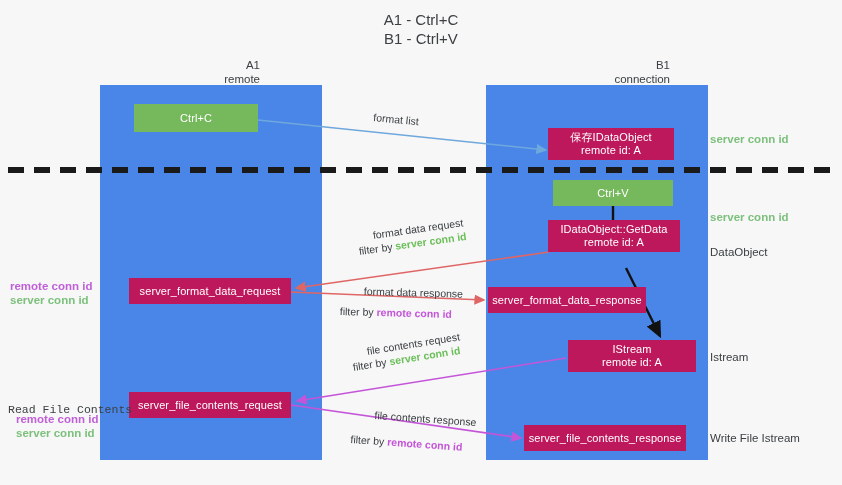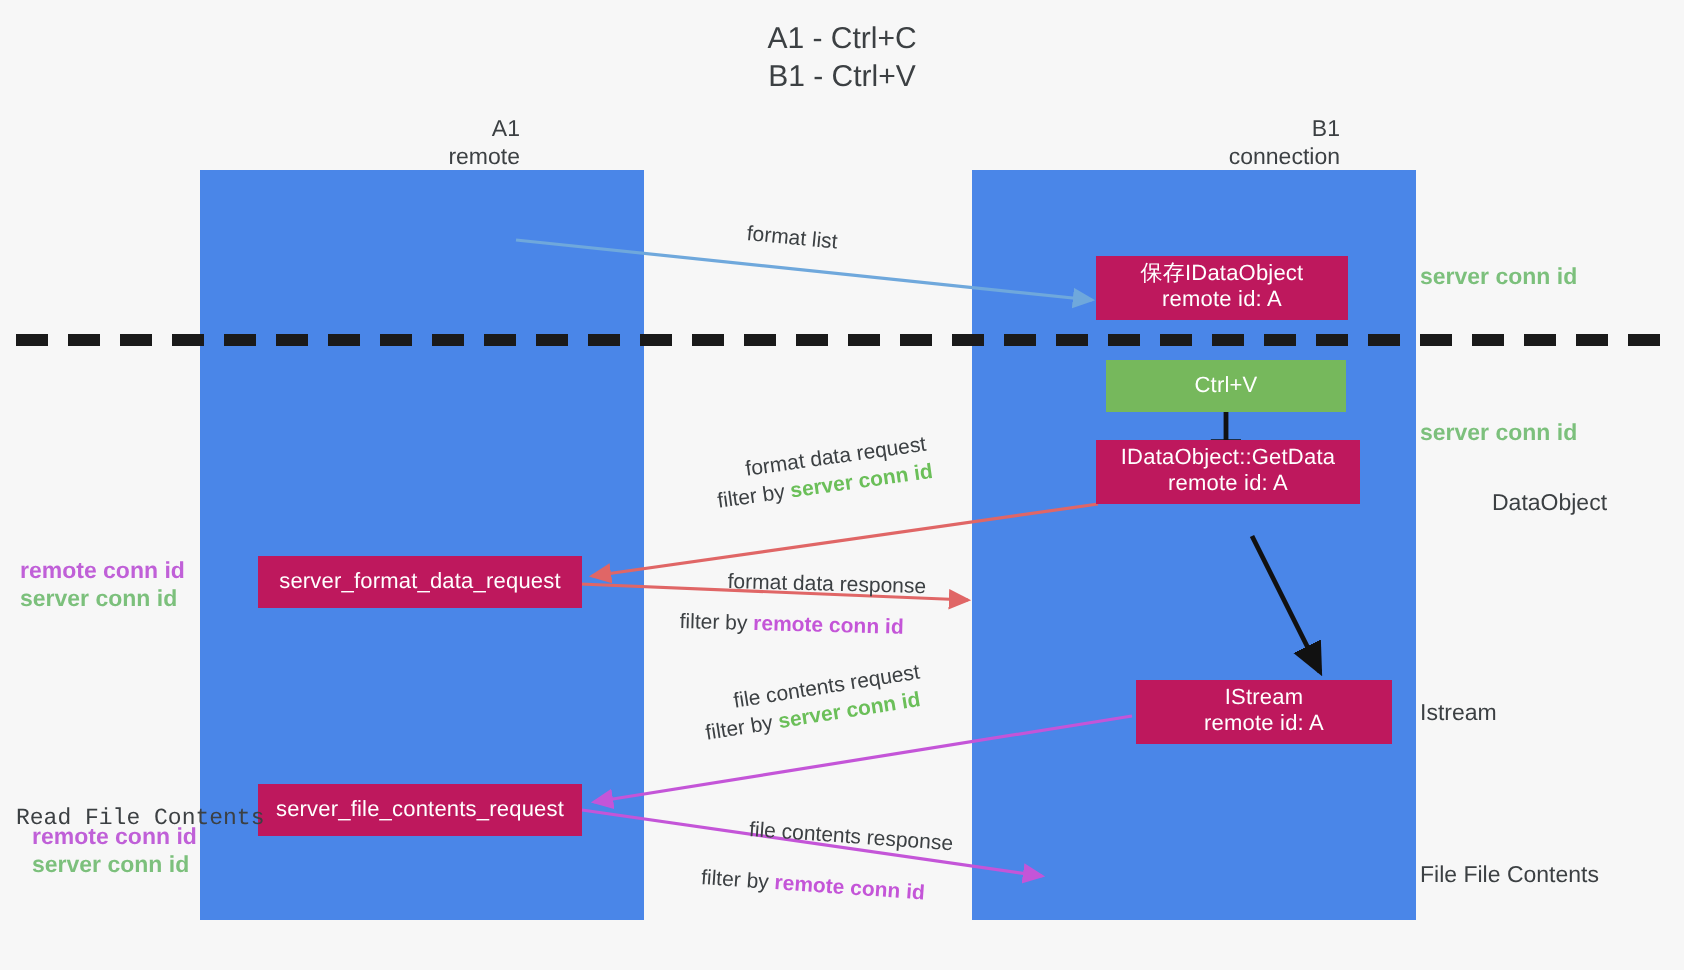--- a/index.html
+++ b/index.html
@@ -143,57 +143,60 @@
      IStream (black diagonal) --&gt;
     <line x1="626" y1="268" x2="660" y2="336" stroke="#111111" stroke-width="2.4" marker-end="url(#ah-black)"></line>
 
      server_file_contents_request (magenta leftwards) --&gt;
     <line x1="566" y1="358" x2="297" y2="401" stroke="#c455d8" stroke-width="1.6" marker-end="url(#ah-magenta)"></line>
 
      server_file_contents_response (magenta rightwards) --&gt;
     <line x1="291" y1="405" x2="521" y2="438" stroke="#c455d8" stroke-width="1.6" marker-end="url(#ah-magenta)"></line>
   </svg>
 
+  <div class="abs node green" style="left:134px; top:104px; width:124px; height:28px;">Ctrl+C</div>
 
   <div class="abs node orange" style="left:548px; top:128px; width:126px; height:32px;">保存IDataObject
 remote id: A</div>
 
   <div class="abs node green" style="left:553px; top:180px; width:120px; height:26px;">Ctrl+V</div>
 
   <div class="abs node orange" style="left:548px; top:220px; width:132px; height:32px;">IDataObject::GetData
 remote id: A</div>
 
   <div class="abs node orange" style="left:129px; top:278px; width:162px; height:26px;">server_format_data_request</div>
 
+  <div class="abs node orange" style="left:488px; top:287px; width:158px; height:26px;">server_format_data_response</div>
 
   <div class="abs node orange" style="left:568px; top:340px; width:128px; height:32px;">IStream
 remote id: A</div>
 
   <div class="abs node orange" style="left:129px; top:392px; width:162px; height:26px;">server_file_contents_request</div>
 
+  <div class="abs node orange" style="left:524px; top:425px; width:162px; height:26px;">server_file_contents_response</div>
 
   <div class="abs edge-label" style="left:374px; top:111px; transform:rotate(5.5deg); transform-origin:left top;">format list</div>
 
   <div class="abs edge-label" style="left:372px; top:229px; transform:rotate(-8deg); transform-origin:left top;">format data request</div>
   <div class="abs edge-label" style="left:358px; top:245px; transform:rotate(-8deg); transform-origin:left top;"><span>filter by </span><span class="em-green">server conn id</span></div>
 
   <div class="abs edge-label" style="left:364px; top:285px; transform:rotate(1.5deg); transform-origin:left top;">format data response</div>
   <div class="abs edge-label" style="left:340px; top:305px; transform:rotate(1.5deg); transform-origin:left top;"><span>filter by </span><span class="em-purple">remote conn id</span></div>
 
   <div class="abs edge-label" style="left:366px; top:345px; transform:rotate(-9deg); transform-origin:left top;">file contents request</div>
   <div class="abs edge-label" style="left:352px; top:361px; transform:rotate(-9deg); transform-origin:left top;"><span>filter by </span><span class="em-green">server conn id</span></div>
 
   <div class="abs edge-label" style="left:375px; top:409px; transform:rotate(4deg); transform-origin:left top;">file contents response</div>
   <div class="abs edge-label" style="left:351px; top:433px; transform:rotate(4deg); transform-origin:left top;"><span>filter by </span><span class="em-purple">remote conn id</span></div>
 
   <div class="abs side-label clr-green" style="left:710px; top:132px;">server conn id</div>
   <div class="abs side-label clr-green" style="left:710px; top:210px;">server conn id</div>
-  <div class="abs side-label clr-dark" style="left:710px; top:245px;margin-left:36px;">DataObject</div>
+  <div class="abs side-label clr-dark" style="left:710px; top:245px;">DataObject</div>
   <div class="abs side-label clr-dark" style="left:710px; top:350px;">Istream</div>
-  <div class="abs side-label clr-dark" style="left:710px; top:431px;">File File Contents</div>
+  <div class="abs side-label clr-dark" style="left:710px; top:431px;">Write File Istream</div>
 
   <div class="abs side-label clr-purple" style="left:10px; top:279px;">remote conn id</div>
   <div class="abs side-label clr-green" style="left:10px; top:293px;">server conn id</div>
 
   <div class="abs side-label clr-dark" style="left:8px; top:403px;font-family:Liberation Mono, monospace;">Read File Contents</div>
   <div class="abs side-label clr-purple" style="left:16px; top:412px;">remote conn id</div>
   <div class="abs side-label clr-green" style="left:16px; top:426px;">server conn id</div>
 
   <div class="abs" id="separator"></div>
 

